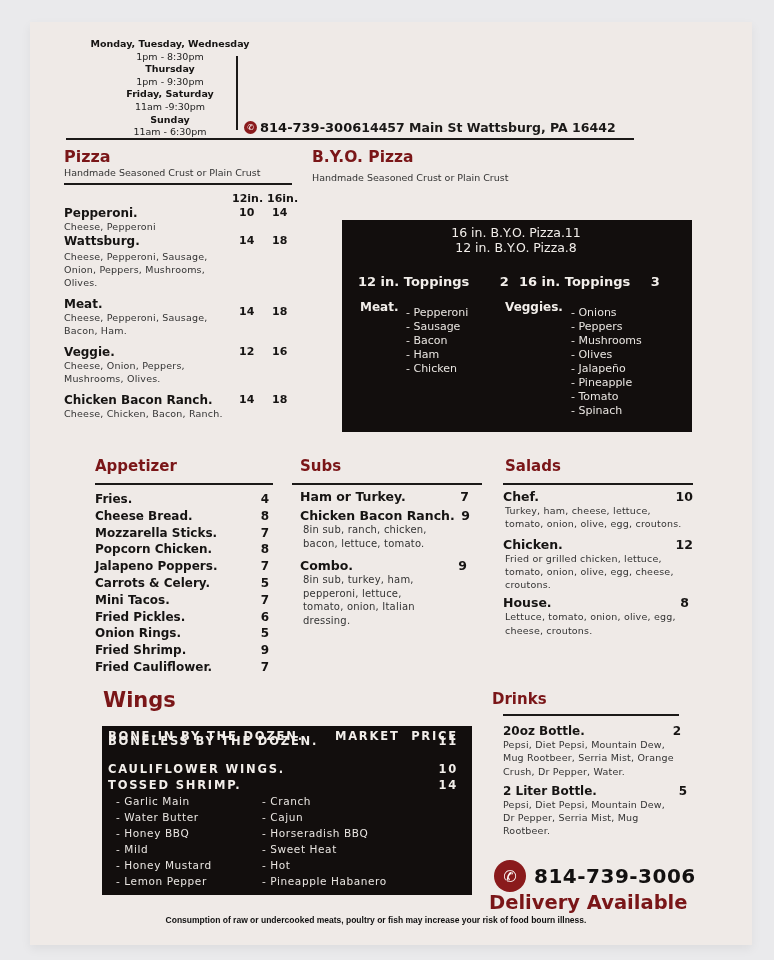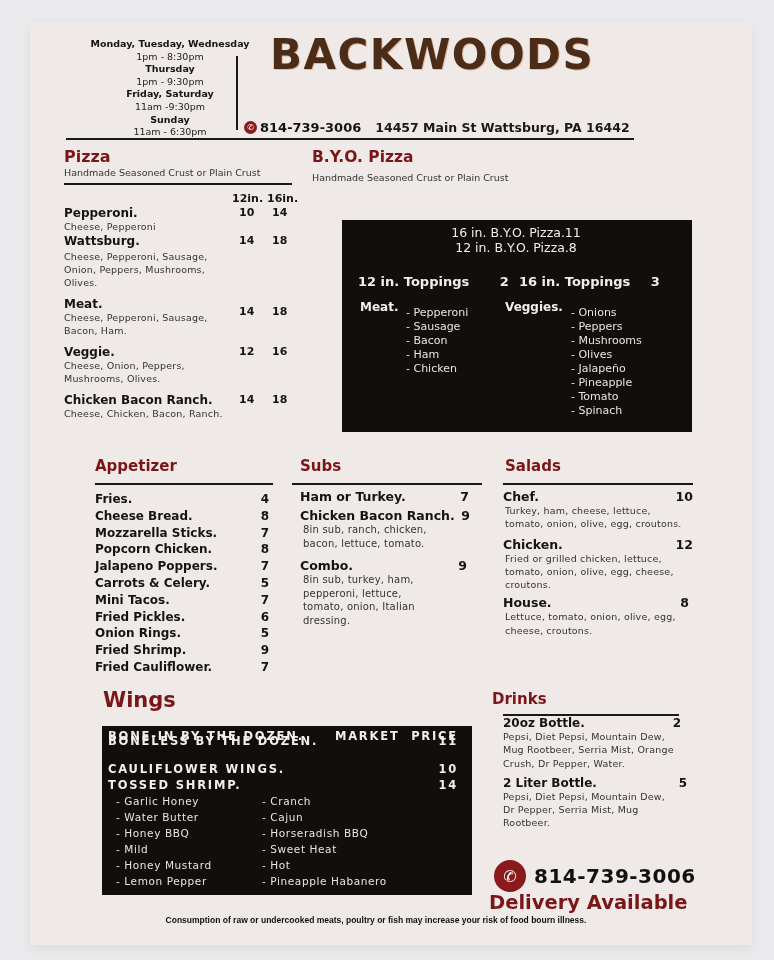--- a/index.html
+++ b/index.html
@@ -12,21 +12,21 @@
 
   
   .hours { left: 70px; top: 38px; width: 200px; text-align: center; font-size: 9.5px; line-height: 12.6px; }
   .hours .day { font-weight: bold; }
   .hours .time { font-weight: normal; color: #222; }
   .vline { left: 236px; top: 56px; width: 2px; height: 74px; background: #1b1918; }
   .brand { left: 270px; top: 32px; width: 320px; }
   .brand-title { font-family: "DejaVu Sans", sans-serif; font-weight: bold; font-size: 42px; letter-spacing: 1.5px; color: #4a2c19; line-height: 46px; text-shadow: 1px 1px 0 #e2b8a0; }
   .brand-sub { font-weight: bold; font-size: 25px; color: #8b5121; letter-spacing: 0.5px; margin-left: 38px; line-height: 32px; margin-top: 2px; }
   .contact { left: 244px; top: 120px; font-size: 13px; font-weight: bold; display: flex; align-items: center; white-space: nowrap; }
-  .contact .addr { margin-left: 14px; font-size: 12.5px; font-weight: bold; color: #1c1a19; }
+  .contact .addr { font-size: 12.5px; font-weight: bold; color: #1c1a19; }
   .phone-dot { width: 13px; height: 13px; border-radius: 50%; background: #8a1a1c; margin-right: 3px; display: inline-flex; align-items: center; justify-content: center; color: #fff; font-size: 8px; }
   .hline-head { left: 66px; top: 138px; width: 568px; height: 2px; background: #1b1918; }
 
   .sec-title { color: #7a1618; font-weight: bold; font-size: 16px; line-height: 18px; }
   .rule { height: 2px; background: #1b1918; }
 
   
   .pizza { left: 64px; top: 148px; width: 232px; }
   .pizza .sub { font-size: 9.5px; color: #333; margin-top: 1px; }
   .pizza .rule { margin-top: 5px; width: 228px; }
@@ -70,21 +70,21 @@
   
   .wings-title { left: 73px; top: 666px; font-size: 21px; color: #7a1618; font-weight: bold; }
   .wings-box { left: 102px; top: 726px; width: 370px; height: 169px; background: #120e0d; color: #f2eeea; }
   .w-row { position: absolute; left: 6px; right: 14px; font-size: 11.5px; font-weight: bold; letter-spacing: 1.8px; display: flex; justify-content: space-between; line-height: 14px; }
   .w-list { position: absolute; font-size: 10.5px; line-height: 16px; letter-spacing: 0.6px; color: #e9e5e1; }
 
   
   .drinks { left: 473px; top: 690px; width: 230px; }
   .drinks .sec-title { margin-left: 19px; }
   .drinks .rule { margin-top: 6px; width: 176px; margin-left: 30px; }
-  .dr-item { margin-top: 0; margin-left: 30px; }
+  .dr-item { margin-top: 8px; margin-left: 30px; }
   .dr-name { font-size: 12px; font-weight: bold; line-height: 14px; display: flex; justify-content: space-between; padding-right: 12px; }
   .dr-desc { font-size: 9.5px; color: #333; line-height: 13.3px; letter-spacing: 0.2px; }
 
   .big-phone { left: 494px; top: 860px; display: flex; align-items: center; }
   .big-phone .circ { width: 32px; height: 32px; border-radius: 50%; background: #8a1a1c; color: #fff; display: flex; align-items: center; justify-content: center; font-size: 16px; margin-right: 8px; }
   .big-phone .num { font-size: 20px; font-weight: bold; color: #121010; letter-spacing: 0.5px; }
   .delivery { left: 489px; top: 891px; font-size: 19.5px; font-weight: bold; color: #7a1618; }
   .disclaimer { left: 0; width: 752px; top: 915px; text-align: center; font-size: 8.5px; font-weight: bold; color: #111; font-family: "Liberation Sans", sans-serif; }
 </style>
 </head>
@@ -98,21 +98,20 @@
   <div class="day">Thursday</div>
   <div class="time">1pm - 9:30pm</div>
   <div class="day">Friday, Saturday</div>
   <div class="time">11am -9:30pm</div>
   <div class="day">Sunday</div>
   <div class="time">11am - 6:30pm</div>
 </div>
 <div class="abs vline"></div>
 
 <div class="abs brand">
-  <div class="brand-title">BACKWOODS</div>
 </div>
 <div class="abs contact">
   <span class="phone-dot">✆</span>
   <span>814-739-3006</span>
   <span class="addr">14457 Main St Wattsburg, PA 16442</span>
 </div>
 <div class="abs hline-head"></div>
 
 <div class="abs pizza">
   <div class="sec-title">Pizza</div>
@@ -314,21 +313,21 @@
     </div>
   <div class="w-row" style="top:36px">
       <span>CAULIFLOWER WINGS.</span>
       <span>10</span>
     </div>
   <div class="w-row" style="top:52px">
       <span>TOSSED SHRIMP.</span>
       <span>14</span>
     </div>
   <div class="w-list" style="left:14px; top:67px">
-    <div>- Garlic Honey</div>
+    <div>- Garlic Main</div>
     <div>- Water Butter</div>
     <div>- Honey BBQ</div>
     <div>- Mild</div>
     <div>- Honey Mustard</div>
     <div>- Lemon Pepper</div>
   </div>
   <div class="w-list" style="left:160px; top:67px">
     <div>- Cranch</div>
     <div>- Cajun</div>
     <div>- Horseradish BBQ</div>

